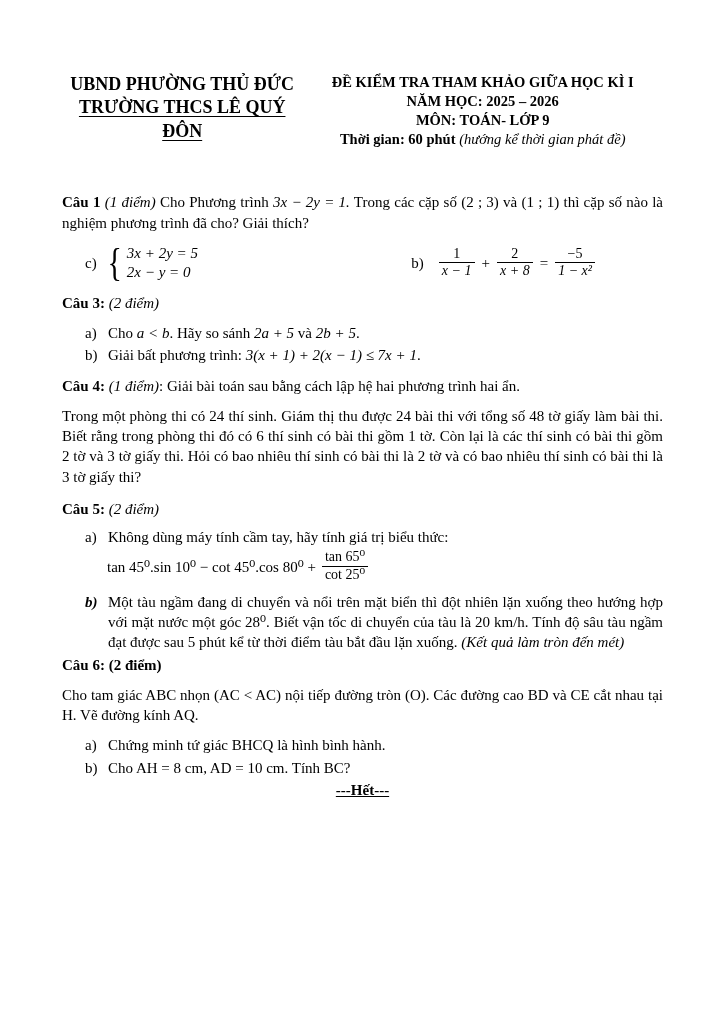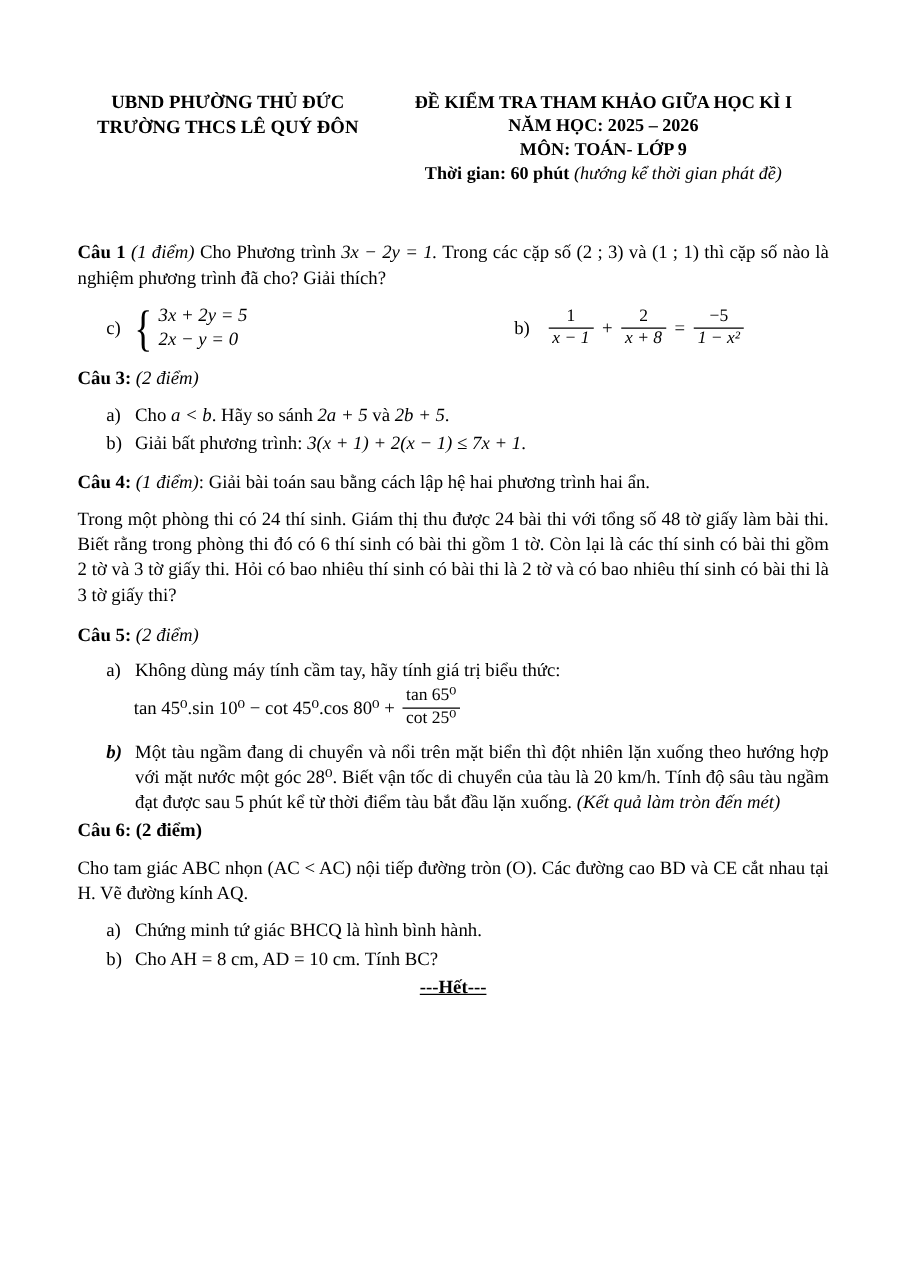--- a/index.html
+++ b/index.html
@@ -14,24 +14,24 @@
     font-size: 15px;
     line-height: 1.35;
     box-sizing: border-box;
     padding: 73px 62px 0 62px;
     overflow: hidden;
   }
   .b  { font-weight: bold; }
   .i  { font-style: italic; }
   .bi { font-weight: bold; font-style: italic; }
   .mi { font-style: italic; }
-  .u  { text-underline-offset: 3px; }
+  .u  { text-decoration: underline; text-underline-offset: 3px; }
 
   .doc-header { display: flex; margin-bottom: 44px; }
-  .hdr-left  { width: 40%; text-align: center; font-weight: bold; font-size: 15px; line-height: 1.3; }
+  .hdr-left  { width: 40%; text-align: center; font-weight: bold; font-size: 18px; line-height: 1.3; }
   .hdr-right { width: 60%; text-align: center; font-size: 14.5px; line-height: 1.3; }
 
   p.para { margin: 0 0 10px 0; }
   .just { text-align: justify; }
   .q1 { margin-top: 0; }
   .tight { margin-bottom: 4px; }
 
   .q2-row { display: flex; align-items: center; margin: 2px 0 10px 0; }
   .q2-left { margin-left: 23px; display: flex; align-items: center; }
   .q2-right { margin-left: auto; margin-right: 68px; display: flex; align-items: center; gap: 7px; }

